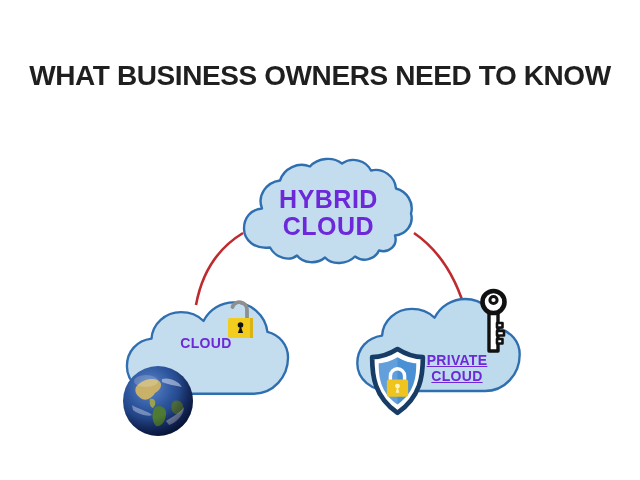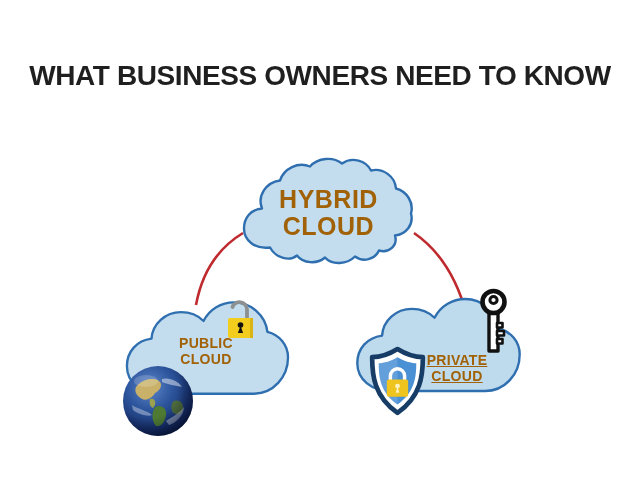--- a/index.html
+++ b/index.html
@@ -7,21 +7,21 @@
     width:640px;height:480px;background:#ffffff;overflow:hidden;position:relative;
     font-family:"Liberation Sans","DejaVu Sans",sans-serif;
   }
   .canvas{position:absolute;inset:0;width:640px;height:480px;}
   .title{
     position:absolute;left:0;top:60px;width:640px;text-align:center;
     font-size:28px;font-weight:700;letter-spacing:-0.4px;color:#1f1f1f;
   }
   .layer{position:absolute;left:0;top:0;width:640px;height:480px;}
   .cloud-label{
-    position:absolute;text-align:center;color:#a16207;font-weight:700;z-index:3;
+    position:absolute;text-align:center;color:#6d28d9;font-weight:700;z-index:3;
   }
   .hybrid-label{left:240px;top:186px;width:177px;font-size:25px;line-height:27px;letter-spacing:0.5px;}
   .public-label{left:158px;top:336px;width:96px;font-size:14px;line-height:15.5px;letter-spacing:0.3px;}
   .private-label{left:410px;top:353px;width:94px;font-size:14px;line-height:15.5px;letter-spacing:0.3px;text-decoration:underline;}
   .abs{position:absolute;}
   .z1{z-index:1}.z2{z-index:2}.z4{z-index:4}
 </style>
 </head>
 <body>
 
@@ -52,21 +52,20 @@
 
   <svg class="abs z2" style="left:123px;top:299px;width:167px;height:101px" viewBox="0 0 170 102">
     <path fill="#c3ddee" stroke="#2f6fb0" stroke-width="2.4" stroke-linejoin="round" d="
       M 38,96
       C 18,96 4,84 4,68 C 4,53 14,42 29,40
       C 30,25 43,13 59,13 C 68,13 76,16 82,22
       C 88,10 100,3 113,3 C 130,3 145,16 147,33
       C 159,36 168,46 168,59 C 168,79 153,96 133,96 Z"></path>
   </svg>
   <div class="cloud-label public-label">
-    <div>PUBLIC</div>
     <div>CLOUD</div>
   </div>
 
   <svg class="abs z2" style="left:352px;top:296px;width:171px;height:101px" viewBox="0 0 170 102">
     <path fill="#bedaed" stroke="#2f6fb0" stroke-width="2.4" stroke-linejoin="round" d="
       M 38,96
       C 18,96 4,84 4,68 C 4,53 14,42 29,40
       C 30,25 43,13 59,13 C 68,13 76,16 82,22
       C 88,10 100,3 113,3 C 130,3 145,16 147,33
       C 159,36 168,46 168,59 C 168,79 153,96 133,96 Z"></path>

